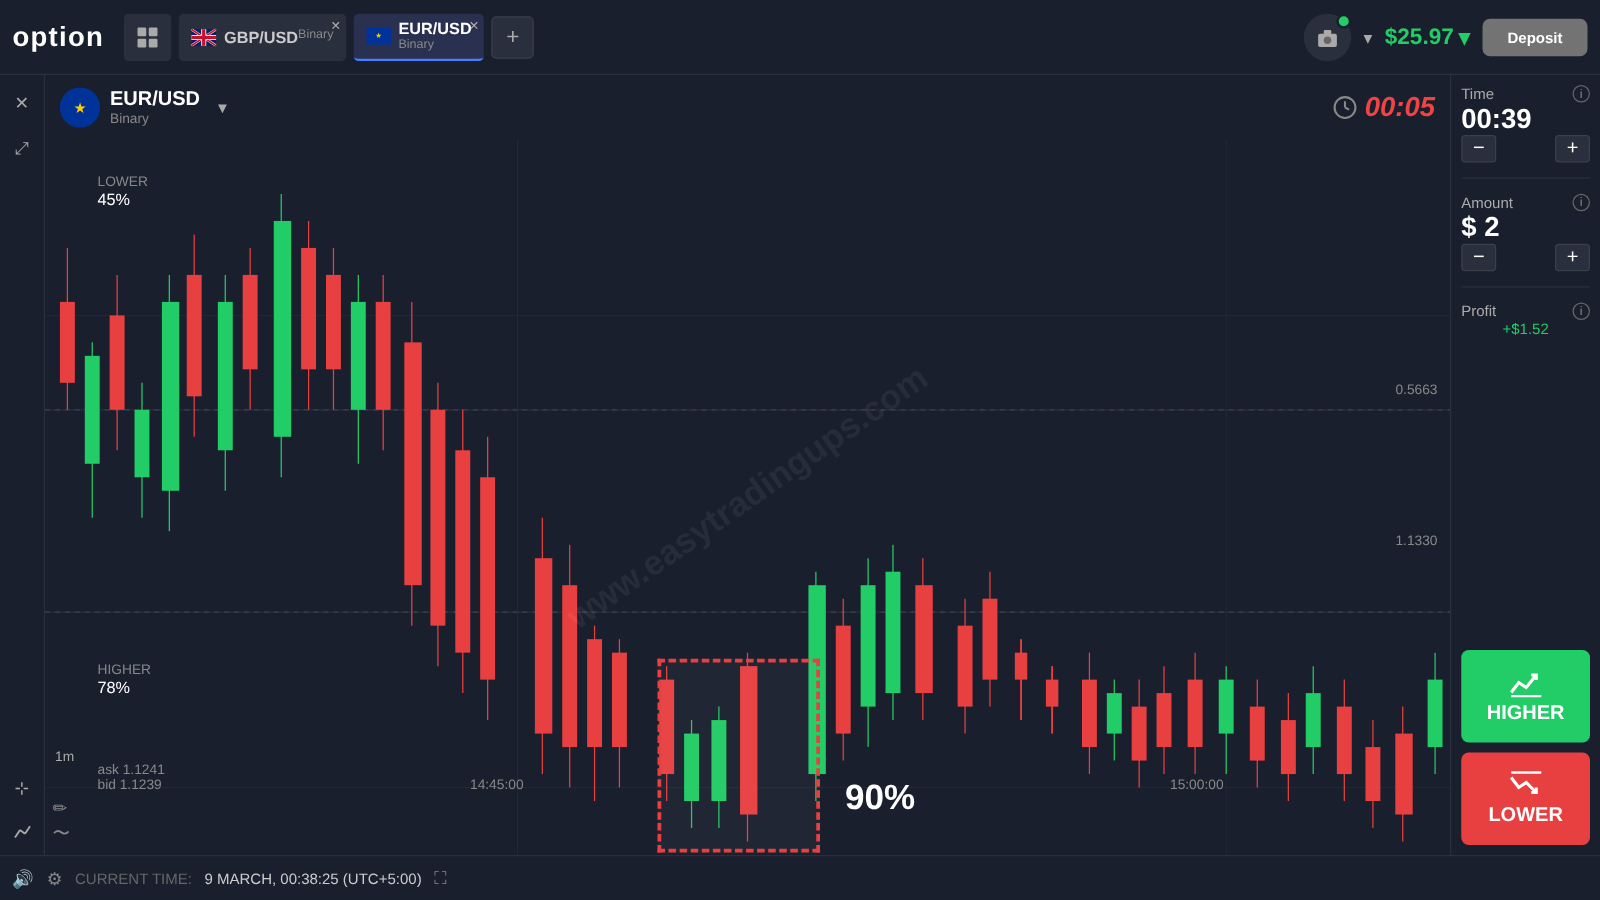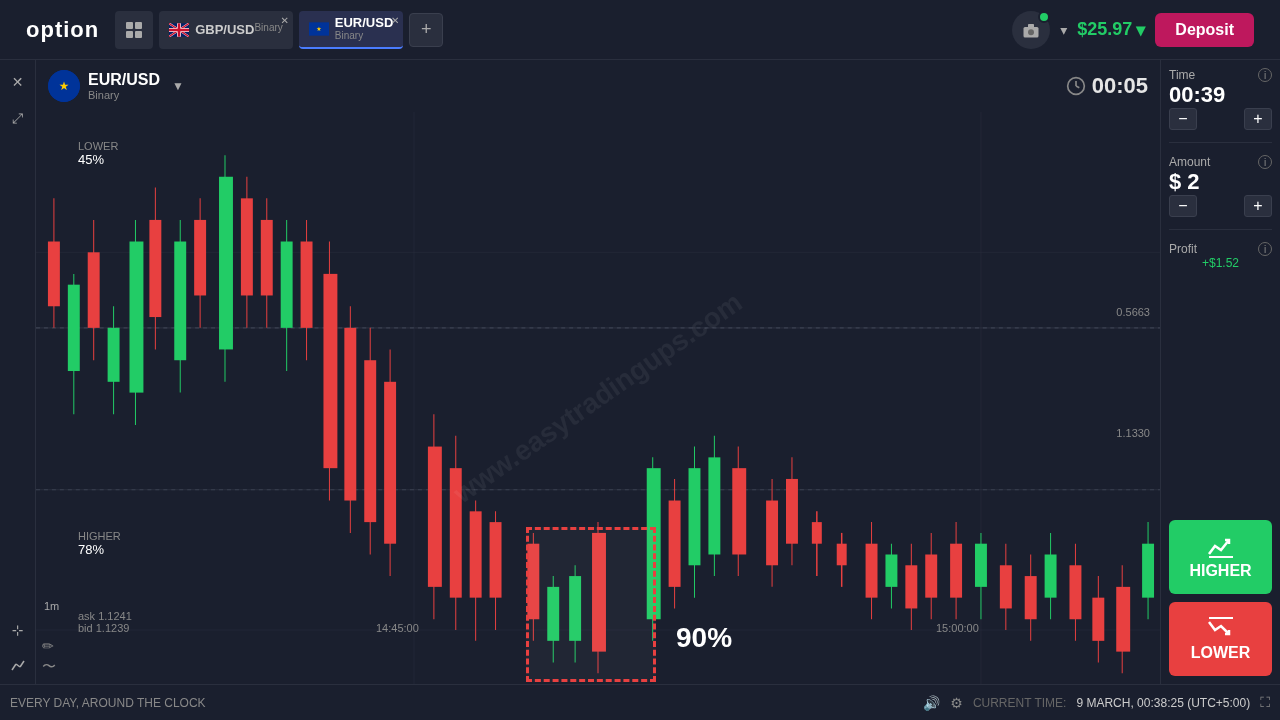--- a/index.html
+++ b/index.html
@@ -4,21 +4,21 @@
   <style>
     * { margin: 0; padding: 0; box-sizing: border-box; }
     body { background: #1a1f2e; color: #fff; font-family: Arial, sans-serif; width: 1280px; height: 720px; overflow: hidden; position: relative; }
 
     
     #topnav {
       height: 60px;
       background: #1a1f2e;
       display: flex;
       align-items: center;
-      padding: 0 26px;
+      padding: 0 10px;
       border-bottom: 1px solid #2a2f3e;
       gap: 6px;
     }
     #logo {
       color: #fff;
       font-size: 22px;
       font-weight: bold;
       margin-right: 10px;
       letter-spacing: 1px;
     }
@@ -86,26 +86,26 @@
       border: 2px solid #1a1f2e;
     }
     #balance-area {
       display: flex; align-items: center; gap: 4px;
       color: #22cc66;
       font-size: 18px;
       font-weight: bold;
       cursor: pointer;
     }
     #deposit-btn {
-      background: #be185d;
+      background: #737373;
       color: #fff;
       border: none;
       border-radius: 6px;
       padding: 8px 20px;
-      font-size: 16px;
+      font-size: 12px;
       font-weight: bold;
       cursor: pointer;
     }
 
     
     #main {
       display: flex;
       height: calc(720px - 60px - 36px);
     }
 
@@ -159,21 +159,22 @@
       overflow: hidden;
       position: relative;
     }
     .side-label { font-size: 11px; color: #888; }
     .side-pct { font-size: 13px; color: #fff; }
 
     #timer-area {
       margin-left: auto;
       display: flex; align-items: center; gap: 6px;
       font-size: 20px;
-      color: #e5e5e5;
+      color: #ef4444;
+      font-style: italic;
     }
 
     
     #chart-canvas {
       width: 100%;
       height: calc(100% - 52px);
       position: relative;
     }
 
     
@@ -707,21 +708,20 @@
         <polyline points="18,18 22,18 22,14" stroke="#fff" stroke-width="2.5" fill="none"></polyline>
         <line x1="2" y1="2" x2="26" y2="2" stroke="#fff" stroke-width="2"></line>
       </svg>
       <span>LOWER</span>
     </button>
   </div>
 
 </div>
 
 <div id="bottom-toolbar">
-  <span id="ticker-text">EVERY DAY, AROUND THE CLOCK</span>
   <div id="bottom-right">
     <button style="background:none;border:none;color:#888;cursor:pointer;font-size:14px">🔊</button>
     <button style="background:none;border:none;color:#888;cursor:pointer;font-size:14px">⚙</button>
     <span style="color:#666">CURRENT TIME:</span>
     <span id="current-time">9 MARCH, 00:38:25 (UTC+5:00)</span>
     <button style="background:none;border:none;color:#888;cursor:pointer;font-size:14px">⛶</button>
   </div>
 </div>
 
 </body></html>

